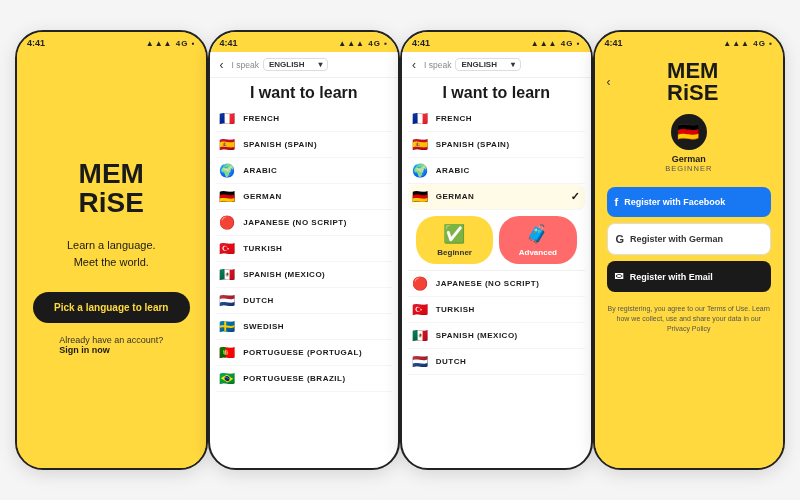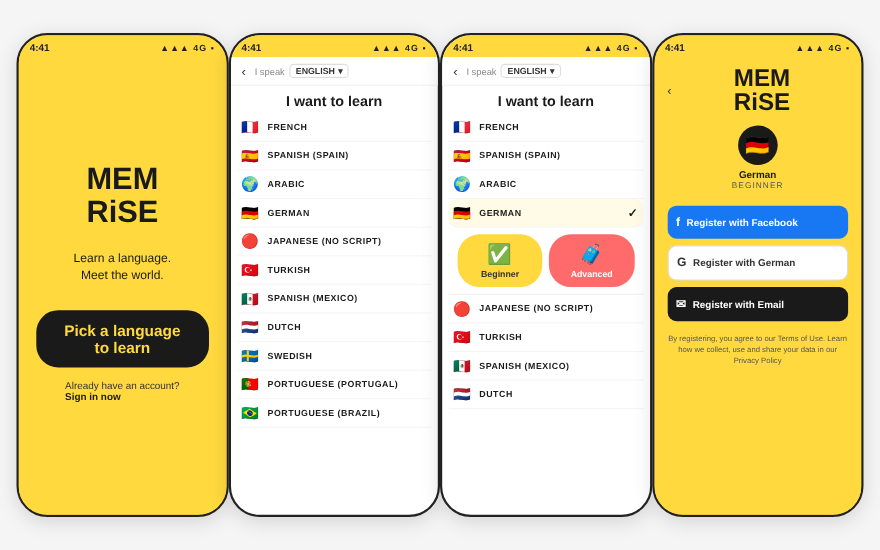--- a/index.html
+++ b/index.html
@@ -77,21 +77,21 @@
       text-align: center;
       margin-bottom: 22px;
       line-height: 1.5;
     }
     .pick-btn {
       background: #1a1a1a;
       color: #FFD93D;
       border: none;
       border-radius: 20px;
       padding: 10px 18px;
-      font-size: 14px;
+      font-size: 10px;
       font-weight: 700;
       cursor: pointer;
       margin-bottom: 12px;
       width: 100%;
     }
     .already {
       font-size: 9px;
       color: #333;
     }
     .sign-in { font-weight: 700; color: #1a1a1a; }
@@ -112,24 +112,24 @@
     .lang-badge {
       background: #fff;
       border: 1px solid #ddd;
       border-radius: 4px;
       padding: 1px 5px;
       font-size: 8px;
       font-weight: 700;
       color: #333;
       display: flex;
       align-items: center;
-      gap: 3px;
+      gap: 14px;
     }
     .learn-title {
-      font-size: 13px;
+      font-size: 16px;
       font-weight: 700;
       text-align: center;
       padding: 6px 0 4px;
       color: #1a1a1a;
     }
     .lang-list {
       flex: 1;
       overflow: hidden;
       padding: 0 6px;
     }

